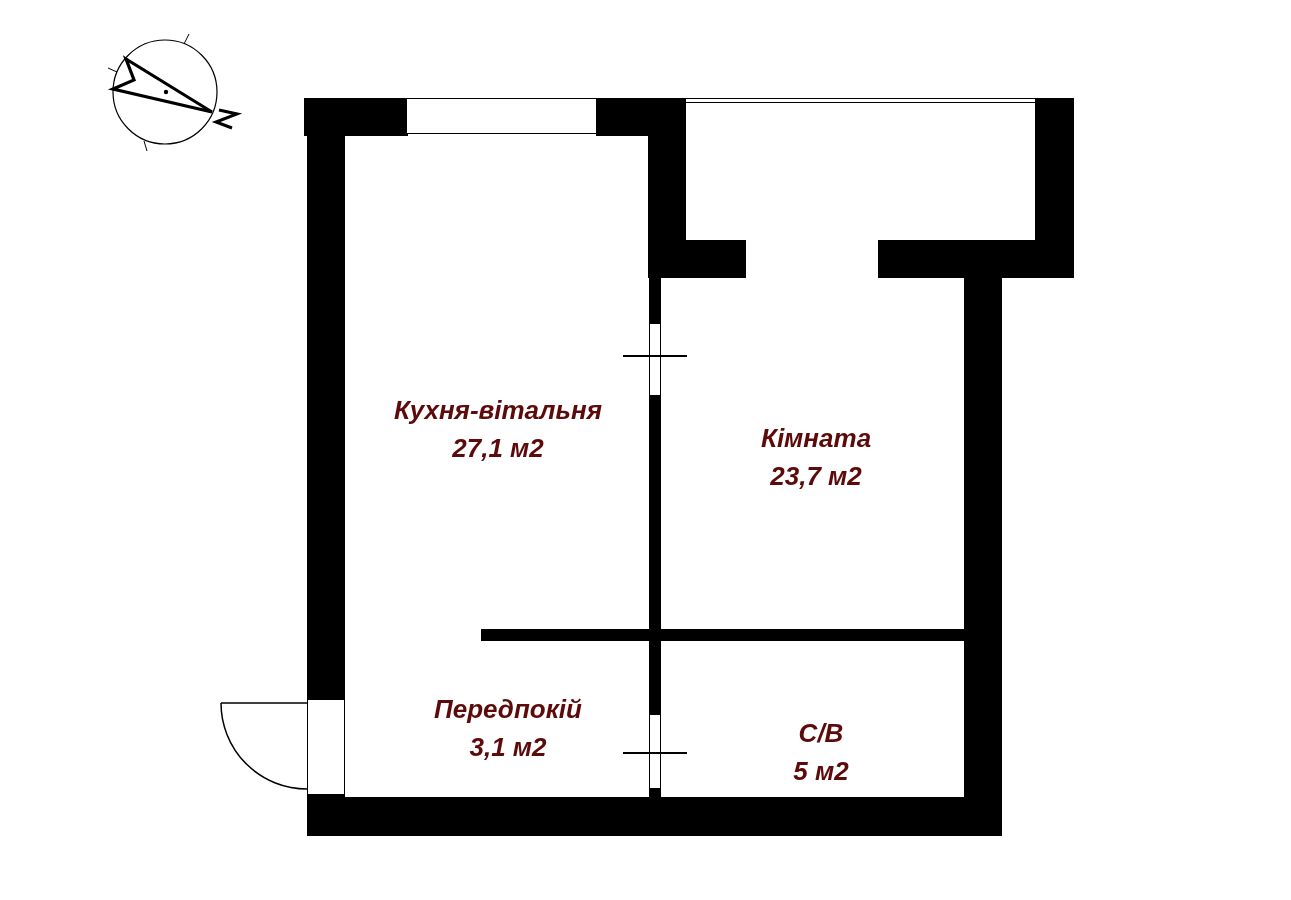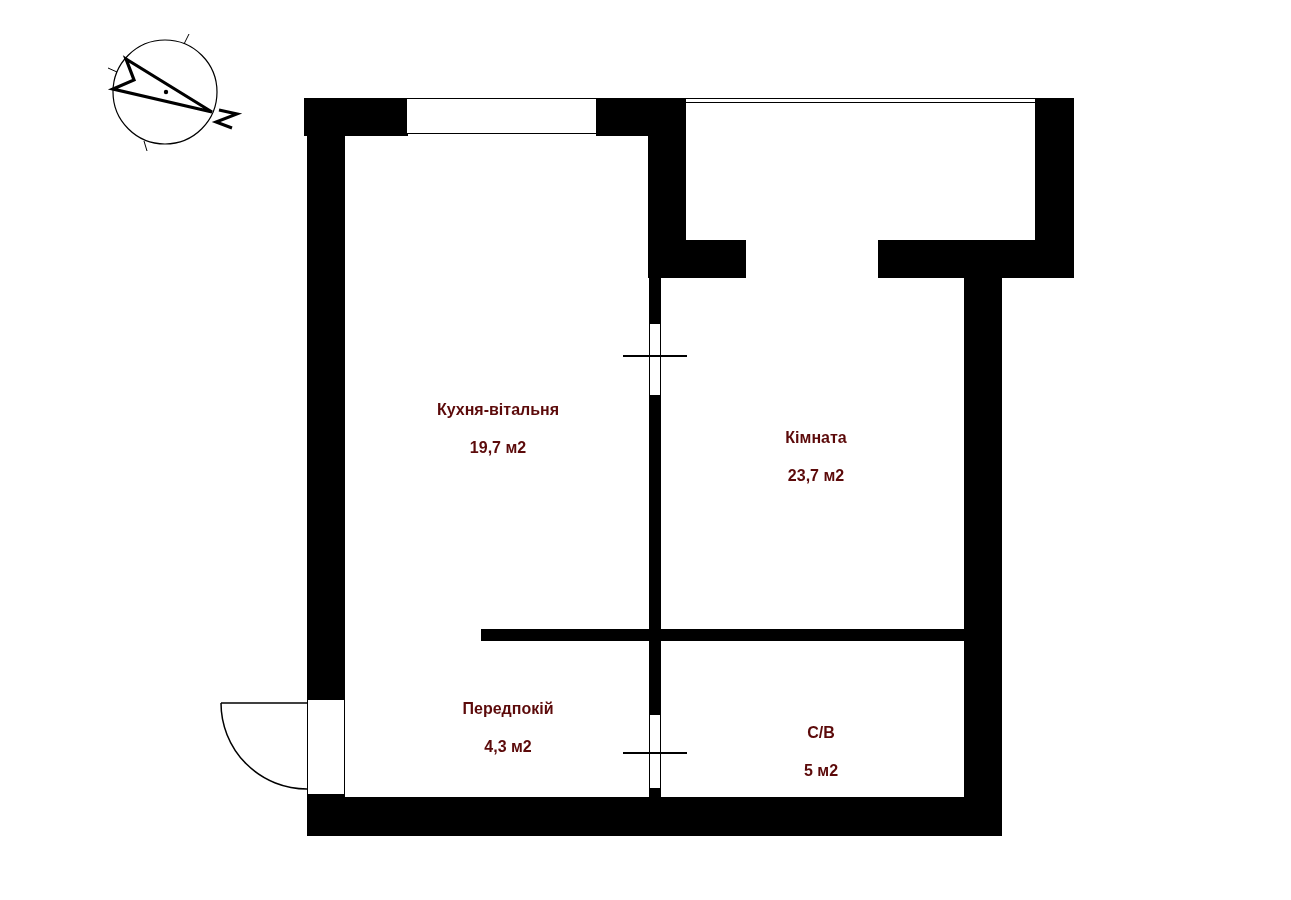--- a/index.html
+++ b/index.html
@@ -34,21 +34,22 @@
     .door-tick {
       position: absolute;
       height: 2px;
       background: #000000;
     }
     .room-label {
       position: absolute;
       text-align: center;
       font-family: "Liberation Sans", sans-serif;
       font-weight: bold;
-      font-size: 16px;
+      font-style: italic;
+      font-size: 26px;
       line-height: 38px;
       color: #5c0a0a;
       white-space: nowrap;
       transform: translateX(-50%);
     }
     .room-label span {
       display: block;
     }
     svg.overlay {
       position: absolute;
@@ -97,28 +98,28 @@
   <div class="wall" style="left:649px; top:788px; width:12px; height:12px;"></div>
   <div class="door-tick" style="left:623px; top:752px; width:64px;"></div>
 
   <svg class="overlay" width="320" height="820">
     <line x1="221" y1="703" x2="307" y2="703" stroke="#000" stroke-width="1.5"></line>
     <path d="M 221 703 A 86 86 0 0 0 307 789" fill="none" stroke="#000" stroke-width="1.5"></path>
   </svg>
 
   <div class="room-label" style="left:498px; top:391px;">
     <span>Кухня-вітальня</span>
-    <span>19,7 м2</span>
+    <span>27,1 м2</span>
   </div>
   <div class="room-label" style="left:816px; top:393px;margin-top:26px;">
     <span>Кімната</span>
     <span>23,7 м2</span>
   </div>
   <div class="room-label" style="left:508px; top:676px;margin-top:14px;">
     <span>Передпокій</span>
-    <span>4,3 м2</span>
+    <span>3,1 м2</span>
   </div>
   <div class="room-label" style="left:821px; top:714px;">
     <span>С/В</span>
     <span>5 м2</span>
   </div>
 
 </div>
 
 </body></html>

